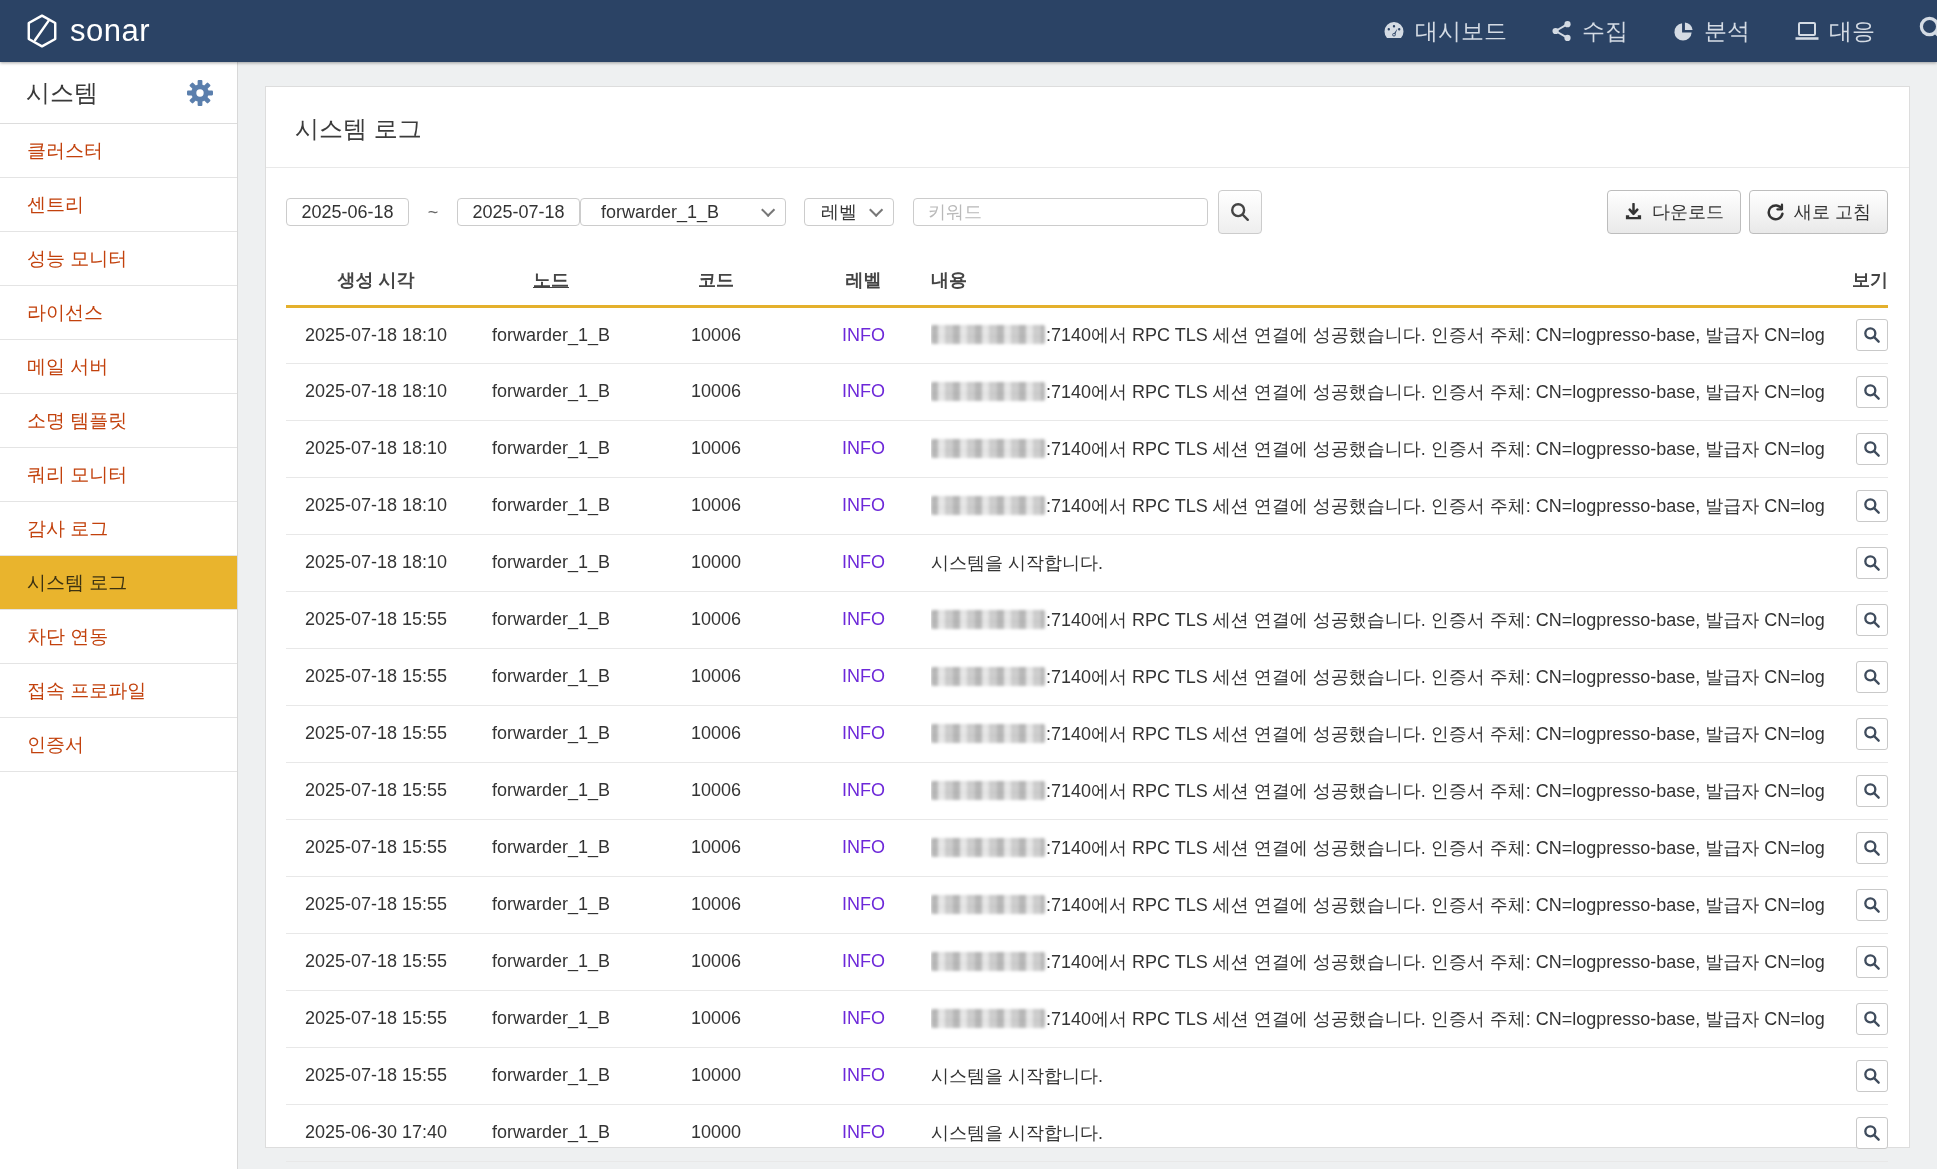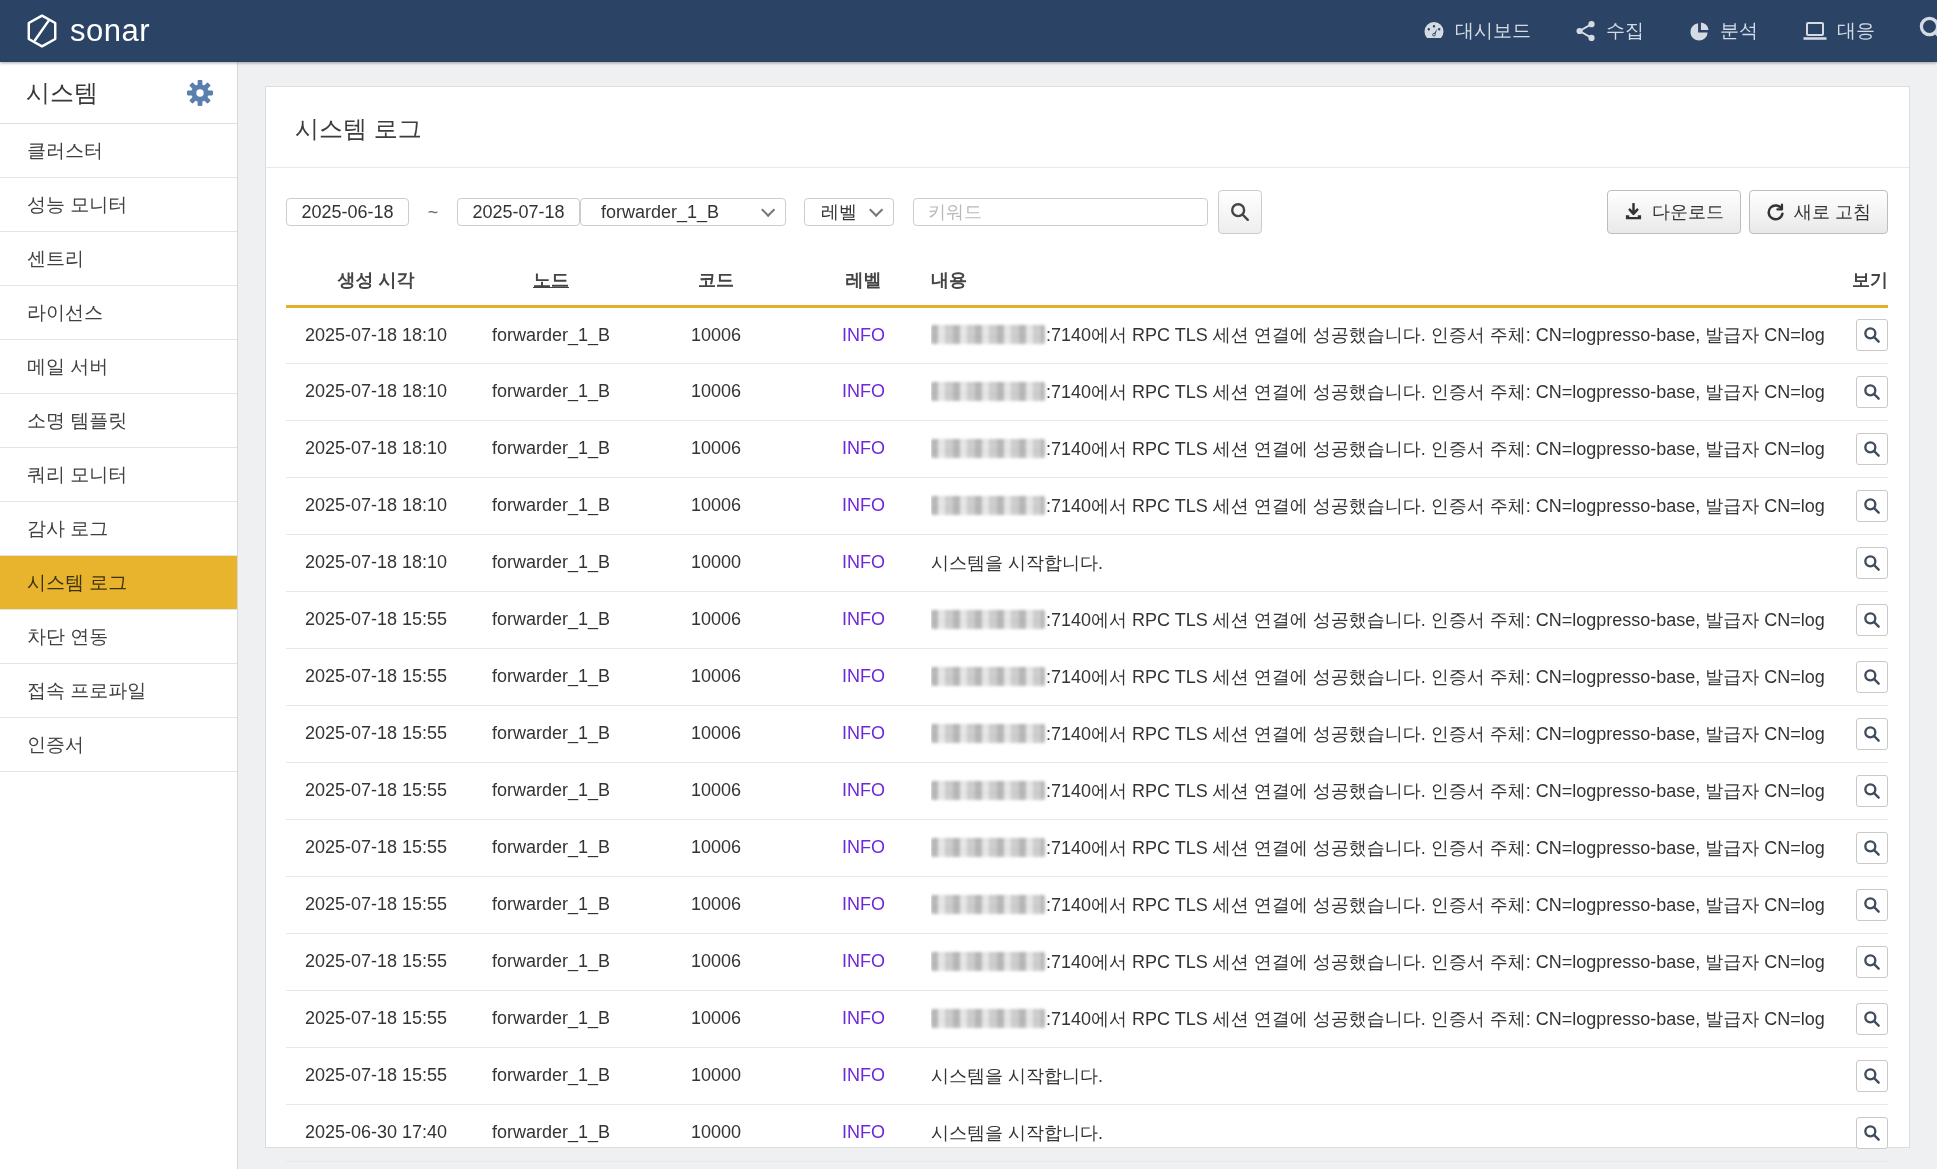--- a/index.html
+++ b/index.html
@@ -11,38 +11,38 @@
 
   
   .navbar {
     position:fixed; top:0; left:0; width:1937px; height:62px;
     background:#2b4365; display:flex; align-items:center;
     padding:0 24px; z-index:20; box-shadow:0 1px 3px rgba(0,0,0,.35);
   }
   .brand { display:flex; align-items:center; gap:10px; color:#fff; }
   .brand-text { font-size:31px; font-weight:400; letter-spacing:.5px; color:#fff; }
   .nav-menu { margin-left:auto; display:flex; align-items:center; gap:44px; margin-right:38px; }
-  .nav-item { display:flex; align-items:center; gap:9px; color:#d4dbe4; font-size:19px; cursor:pointer; }
+  .nav-item { display:flex; align-items:center; gap:9px; color:#d4dbe4; font-size:23px; cursor:pointer; }
   .nav-item svg { display:block; }
   .nav-search { position:absolute; right:-10px; top:14px; color:#d4dbe4; cursor:pointer; }
 
   
   .sidebar {
     position:fixed; top:62px; left:0; width:238px; height:1107px;
     background:#fff; border-right:1px solid #d8d8d8; z-index:10;
   }
   .sidebar-header {
     height:62px; display:flex; align-items:center; justify-content:space-between;
     padding:0 24px 0 26px; border-bottom:1px solid #ddd;
   }
   .sidebar-title { font-size:24px; color:#3a3a3a; }
   .gear-btn { cursor:pointer; line-height:0; }
   .side-item {
     height:54px; line-height:53px; padding-left:27px; font-size:19px;
-    color:#404040; border-bottom:1px solid #e4e4e4; cursor:pointer;
+    color:#c2410c; border-bottom:1px solid #e4e4e4; cursor:pointer;
     white-space:nowrap;
   }
   .side-item.selected { background:#e9b42d; color:#3c3212; }
 
   
   .main { position:absolute; top:62px; left:238px; width:1699px; height:1107px; padding:24px 27px; }
   .card { background:#fff; border:1px solid #ddd; height:1062px; }
   .card-title { font-size:24px; color:#3c3c3c; padding:26px 26px 22px 29px; border-bottom:1px solid #e9e9e9; }
 
   
@@ -179,22 +179,22 @@
           <rect x="-2.2" y="-12" width="4.4" height="7" rx="1" transform="rotate(270)"></rect>
           <rect x="-2.2" y="-12" width="4.4" height="7" rx="1" transform="rotate(315)"></rect>
           <circle r="8"></circle>
             <circle r="3.4" fill="#fff"></circle>
         </g>
       </svg>
     </span>
   </div>
   <div id="sidebar-items">
       <div class="side-item">클러스터</div>
+      <div class="side-item">센트리</div>
       <div class="side-item">성능 모니터</div>
-      <div class="side-item">센트리</div>
       <div class="side-item">라이선스</div>
       <div class="side-item">메일 서버</div>
       <div class="side-item">소명 템플릿</div>
       <div class="side-item">쿼리 모니터</div>
       <div class="side-item">감사 로그</div>
       <div class="side-item selected">시스템 로그</div>
       <div class="side-item">차단 연동</div>
       <div class="side-item">접속 프로파일</div>
       <div class="side-item">인증서</div>
     </div>

